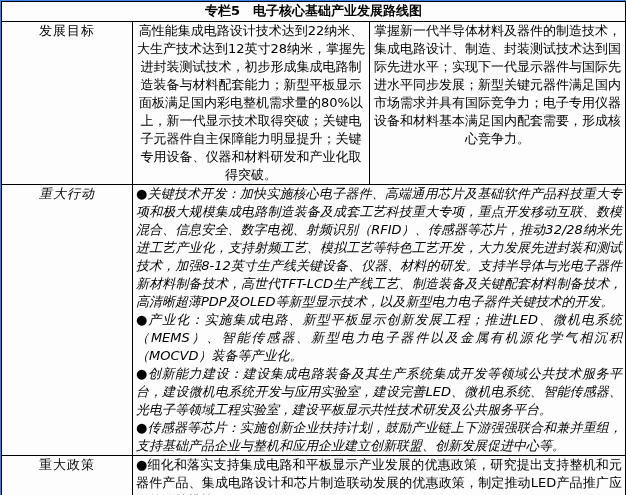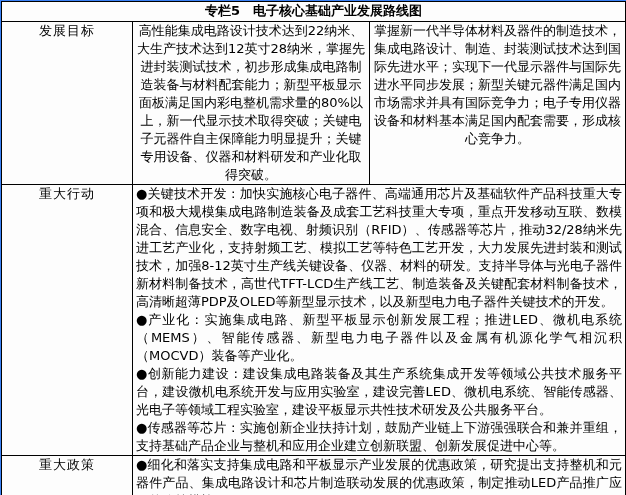--- a/index.html
+++ b/index.html
@@ -50,21 +50,21 @@
   }
   td.label-cell {
     text-align: center;
     vertical-align: middle;
     letter-spacing: 1px;
   }
   td.content-cell {
     text-align: justify;
   }
   tr.goals-row td    { height: 143px; text-align: center; }
-  tr.actions-row td  { height: 255px; }
+  tr.actions-row td  { height: 255px; font-style: italic; }
   tr.policies-row td { height: 55px; }
   td.goals-2015 { padding-left: 8px; padding-right: 6px; }
   td.goals-2020 { padding-left: 5px; padding-right: 4px; }
   .bullet-item { margin: 0; }
 </style>
 </head>
 <body>
 
 <div class="page">
   <table class="doc-table">

